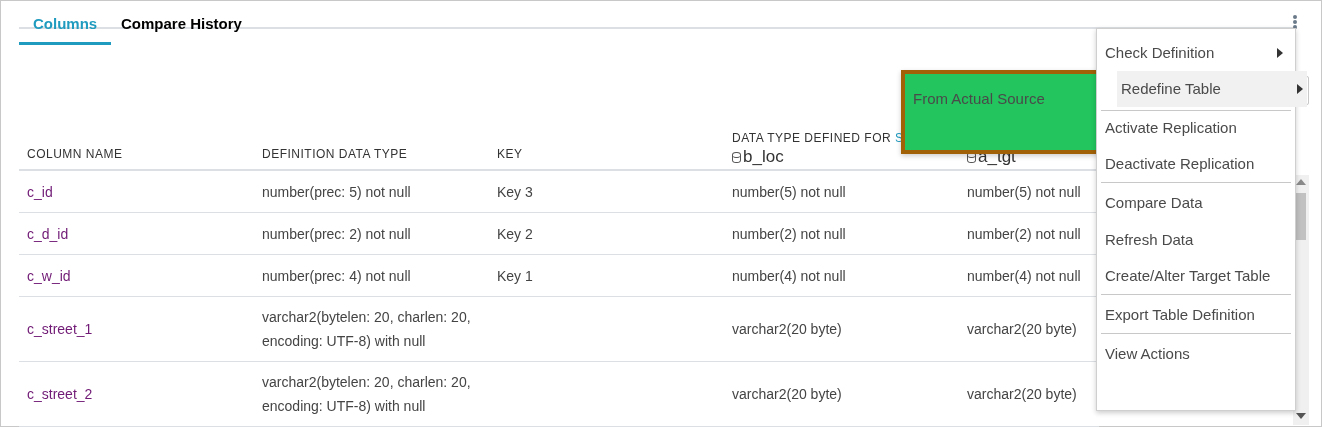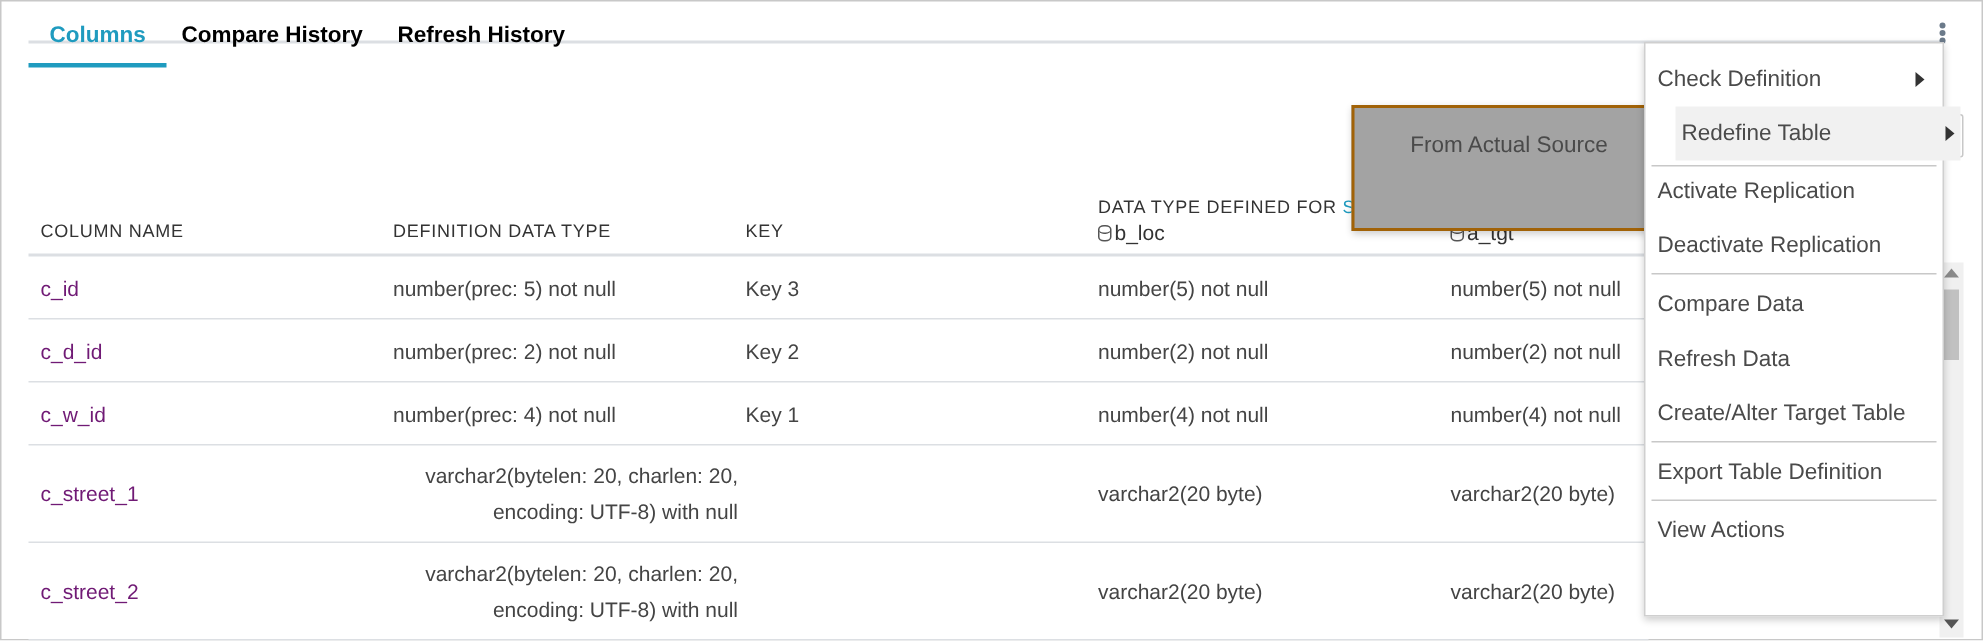--- a/index.html
+++ b/index.html
@@ -21,63 +21,62 @@
   .search-box { position: absolute; left: 1270px; top: 75px; width: 38px; height: 29px; border: 1px solid #c8c8c8; border-radius: 2px; background: #fff; }
 
   .table { position: absolute; left: 18px; top: 120px; width: 1080px; }
   .thead { position: relative; height: 50px; border-bottom: 2px solid #dcdfe3; }
   .th { position: absolute; font-size: 12px; letter-spacing: 0.5px; color: #333; text-transform: uppercase; }
   .th.c1 { left: 8px; top: 26px; }
   .th.c2 { left: 243px; top: 26px; }
   .th.c3 { left: 478px; top: 26px; }
   .th.c4 { left: 713px; top: 10px; }
   .th .accent { color: #1f9bbf; }
-  .th-sub { position: absolute; font-size: 14px; color: #333; top: 26px; }
+  .th-sub { position: absolute; font-size: 17px; color: #333; top: 26px; }
   .th-sub.s1 { left: 713px; }
   .th-sub.s2 { left: 948px; }
   .db-icon { display: inline-block; width: 9px; height: 11px; border: 1.3px solid #555; border-radius: 4px / 3px; vertical-align: -1px; margin-right: 2px; position: relative; }
   .db-icon::before { content: ""; position: absolute; left: -1px; right: -1px; top: 1px; height: 3px; border-bottom: 1.3px solid #555; border-radius: 0 0 4px 4px; }
 
   .row { position: relative; border-bottom: 1px solid #dcdfe3; font-size: 14px; color: #444; }
   .row.single { height: 42px; }
   .row.double { height: 65px; }
   .cell { position: absolute; line-height: 24px; }
   .row.single .cell { top: 9px; }
   .row.double .cell { top: 20px; }
-  .row.double .cell.wrap { top: 8px; text-align: right; }
+  .row.double .cell.wrap { top: 8px; }
   .cell.name { left: 8px; color: #701a75; cursor: pointer; }
   .cell.def { left: 243px; width: 230px; }
   .cell.key { left: 478px; }
   .cell.src { left: 713px; }
   .cell.tgt { left: 948px; }
 
   .scrollbar { position: absolute; left: 1292px; top: 174px; width: 16px; height: 250px; background: #f0f0f0; }
   .scroll-up { position: absolute; left: 3px; top: 4px; width: 0; height: 0; border-left: 5px solid transparent; border-right: 5px solid transparent; border-bottom: 6px solid #8a8a8a; cursor: pointer; }
   .scroll-thumb { position: absolute; left: 1px; top: 18px; width: 12px; height: 47px; background: #c1c1c1; cursor: pointer; }
   .scroll-down { position: absolute; left: 3px; bottom: 6px; width: 0; height: 0; border-left: 5px solid transparent; border-right: 5px solid transparent; border-top: 6px solid #555; cursor: pointer; }
 
   .menu { position: absolute; left: 1095px; top: 27px; width: 200px; height: 383px; background: #fff; border: 1px solid #cfcfcf; box-shadow: 0 2px 5px rgba(0,0,0,0.2); }
   .mi { position: absolute; left: 0; width: 198px; height: 36px; font-size: 15px; color: #4a4a4a; padding-left: 8px; line-height: 36px; cursor: pointer; }
   .mi.hover { background: #f1f1f1; left: 20px; width: 190px; padding-left: 4px; }
   .mi .arrow { position: absolute; right: 12px; top: 13px; width: 0; height: 0; border-top: 5px solid transparent; border-bottom: 5px solid transparent; border-left: 6px solid #333; }
   .mi.hover .arrow { right: 4px; }
   .sep { position: absolute; left: 4px; width: 190px; height: 1px; background: #c8c8c8; }
 
-  .submenu { position: absolute; left: 900px; top: 69px; width: 200px; height: 84px; background: #a3a3a3; border: 2px solid #a16207; box-shadow: 0 2px 5px rgba(0,0,0,0.2); text-align: center; }
+  .submenu { position: absolute; left: 900px; top: 69px; width: 200px; height: 84px; background: #22c55e; border: 4px solid #a16207; box-shadow: 0 2px 5px rgba(0,0,0,0.2); }
   .smi { position: absolute; left: 0; width: 198px; height: 36px; line-height: 36px; font-size: 15px; color: #4a4a4a; padding-left: 8px; cursor: pointer; }
 </style>
 </head>
 <body>
 
 <div class="frame">
 
   <div class="tabs">
     <div class="tab tab-columns active">Columns</div>
     <div class="tab tab-compare">Compare History</div>
-    <div class="tab tab-refresh">Refresh History</div>
   </div>
 
   <div class="kebab">
       <i></i>
       <i></i>
       <i></i>
     </div>
 
   <div class="search-box"></div>
 

